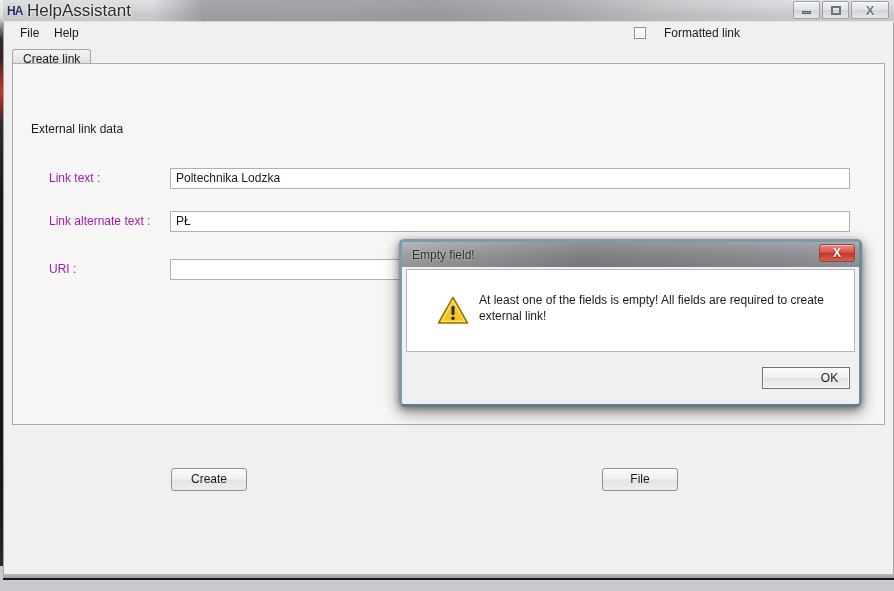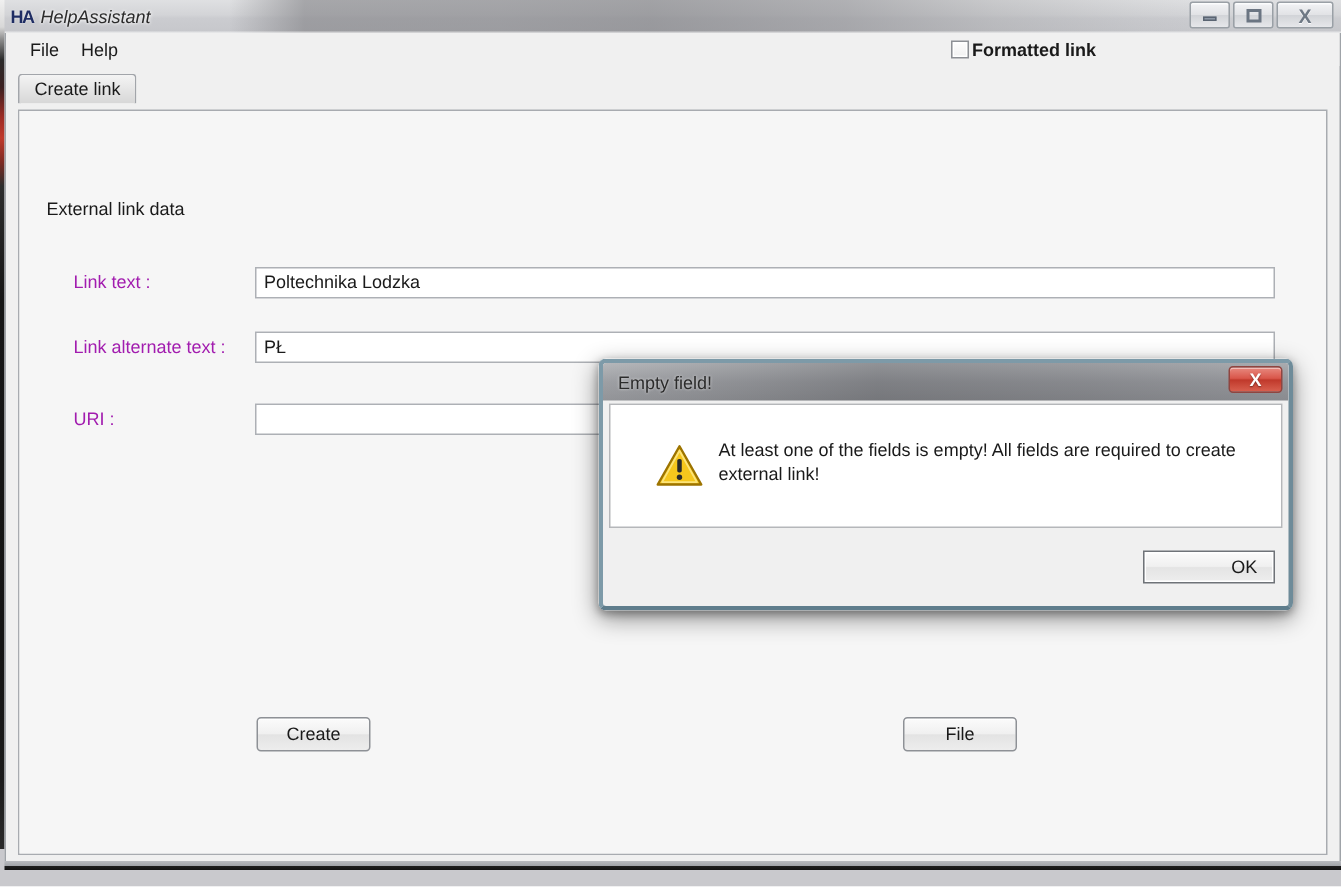--- a/index.html
+++ b/index.html
@@ -82,26 +82,25 @@
     font-size: 12px;
     font-weight: bold;
     color: #1f2d63;
     letter-spacing: -1px;
     line-height: 16px;
     text-shadow: 0 0 1px rgba(255,255,255,0.9);
   }
   #title-text {
     position: absolute;
     left: 24px; top: 3px;
-    font-size: 12px;
+    font-size: 17px;
     color: #2b2b2b;
     line-height: 16px;
     text-shadow: 0 0 3px rgba(255,255,255,0.95), 0 0 2px rgba(255,255,255,0.9);
     white-space: nowrap;
-    font-style: italic;
   }
 
   
   .cap-btn {
     position: absolute;
     top: 1px;
     width: 27px;
     height: 18px;
     border: 1px solid #9aa0a6;
     border-radius: 2px;
@@ -182,22 +181,21 @@
   #menu-help { left: 44px; }
 
   
   #formatted-link-wrap {
     position: absolute;
     left: 630px;
     top: 3px;
     height: 16px;
     display: flex;
     align-items: center;
-    gap: 2px;
-    font-weight: bold;
+    gap: 18px;
   }
   #formatted-link-box {
     width: 12px; height: 12px;
     border: 1px solid #8d9095;
     background: linear-gradient(to bottom, #fdfdfd 0%, #f1f1f1 100%);
     box-sizing: border-box;
     box-shadow: inset 0 0 0 1px #ffffff;
   }
   #formatted-link-label {
     font-size: 12px;
@@ -236,23 +234,23 @@
   .tab.active {
     left: 76px;
     background: #ffffff;
     border-color: #a2a5aa;
     z-index: 3;
   }
 
   
   #content-panel {
     position: absolute;
-    left: 8px; top: 51px;
+    left: 8px; top: 41px;
     width: 873px;
-    height: 497px;
+    height: 362px;
     background: #f6f6f6;
     border: 1px solid #a8abb0;
     box-sizing: border-box;
   }
   #content-panel-inner {
     position: absolute;
     left: 0; top: 0; right: 0; bottom: 0;
     background: #f6f6f6;
   }
 

